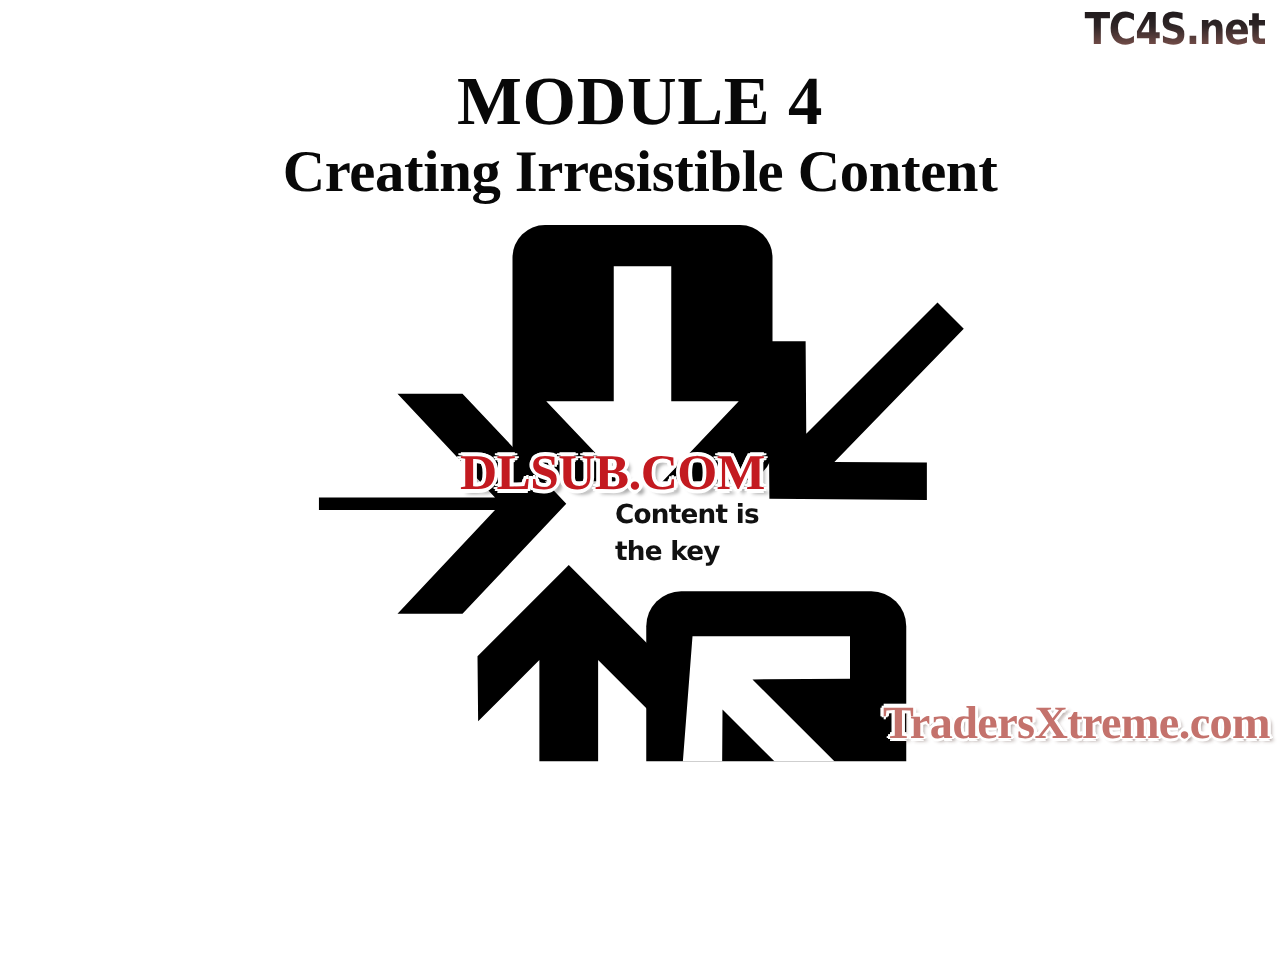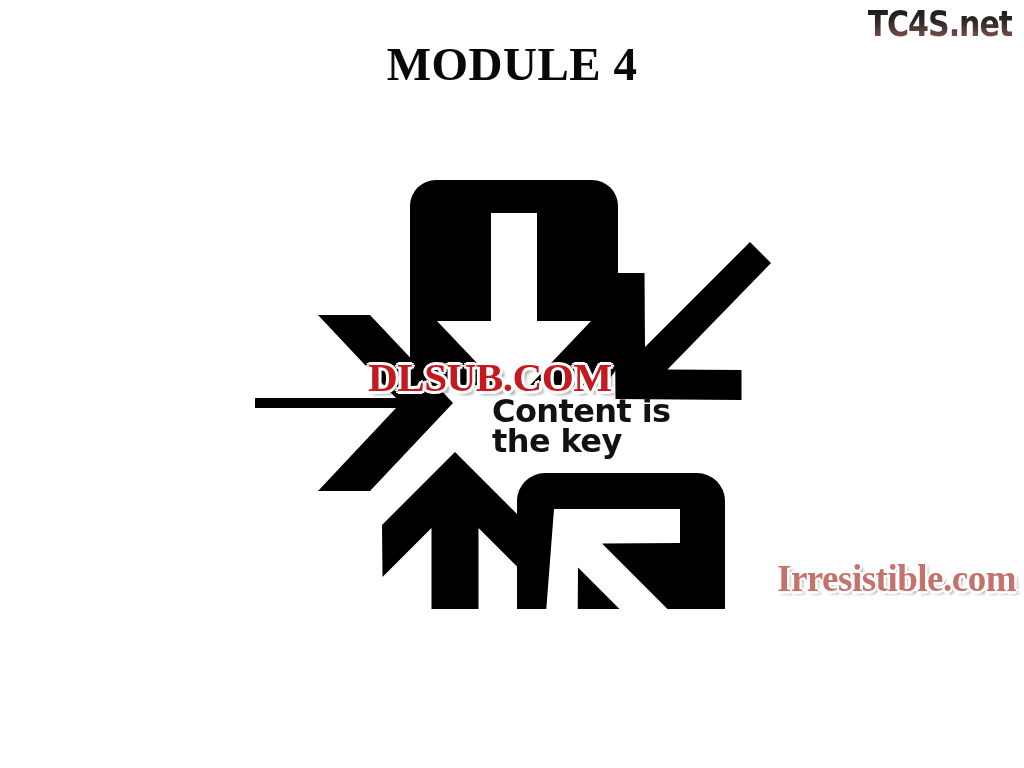--- a/index.html
+++ b/index.html
@@ -50,23 +50,24 @@
     position: absolute;
     top: 36px;
     left: 0;
     width: 1024px;
     text-align: center;
     color: #080808;
     font-family: "Liberation Serif", serif;
     font-weight: bold;
   }
   .title-line1 {
-    font-size: 47px;
+    font-size: 55px;
     line-height: 57px;
     letter-spacing: 0.5px;
+    margin-top: 16px;
   }
   .title-line2 {
     font-size: 47px;
     line-height: 58px;
     letter-spacing: -0.3px;
   }
 
   
   .graphic-stage {
     position: absolute;
@@ -82,21 +83,21 @@
   }
 
   
   .caption-key {
     position: absolute;
     left: 492px;
     top: 396px;
     width: 190px;
     font-family: "DejaVu Sans", sans-serif;
     font-weight: bold;
-    font-size: 32px;
+    font-size: 21px;
     line-height: 30px;
     color: #111111;
     letter-spacing: -0.6px;
     text-align: left;
     white-space: pre-line;
   }
 
   
   .watermark-dlsub {
     position: absolute;
@@ -149,20 +150,21 @@
 </style>
 </head>
 <body>
 
 <div id="slide">
 
   <div class="brand-tc4s">TC4S.net</div>
 
   <div class="title-block">
     <div class="title-line1">MODULE 4</div>
+    <div class="title-line2">Creating Irresistible Content</div>
   </div>
 
   <div class="graphic-stage">
     <svg viewBox="0 0 530 530" xmlns="http://www.w3.org/2000/svg">
 
       <g>
         <rect x="155" y="15" width="208" height="205" rx="26" ry="26" fill="#000000"></rect>
         <path d="M236 48 h46 v108 h54 L259 237 182 156 h54 z" fill="#ffffff"></path>
       </g>
 
@@ -183,15 +185,15 @@
         <path d="M299 344 l126 0 0 34 -78 0.5 81 81 -24 24 -81 -81 -0.5 78 -34 0 z" fill="#ffffff"></path>
       </g>
     </svg>
   </div>
 
   <div class="caption-key">Content is
 the key</div>
 
   <div class="watermark-dlsub">DLSUB.COM</div>
 
-  <div class="brand-traders">Irresistible.com</div>
+  <div class="brand-traders">TradersXtreme.com</div>
 
 </div>
 
 </body></html>

